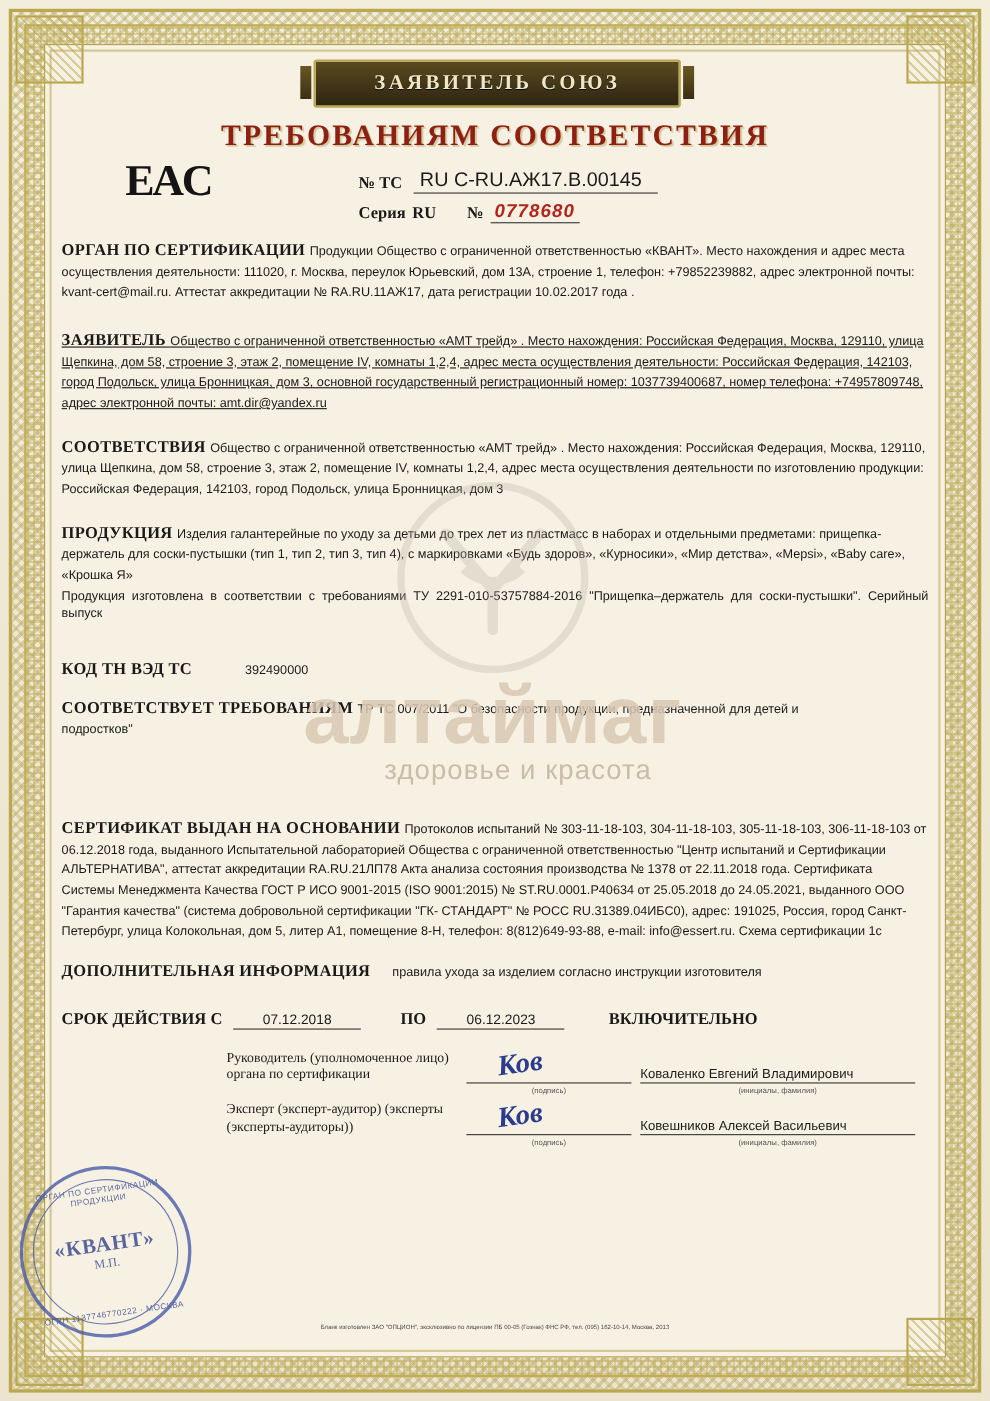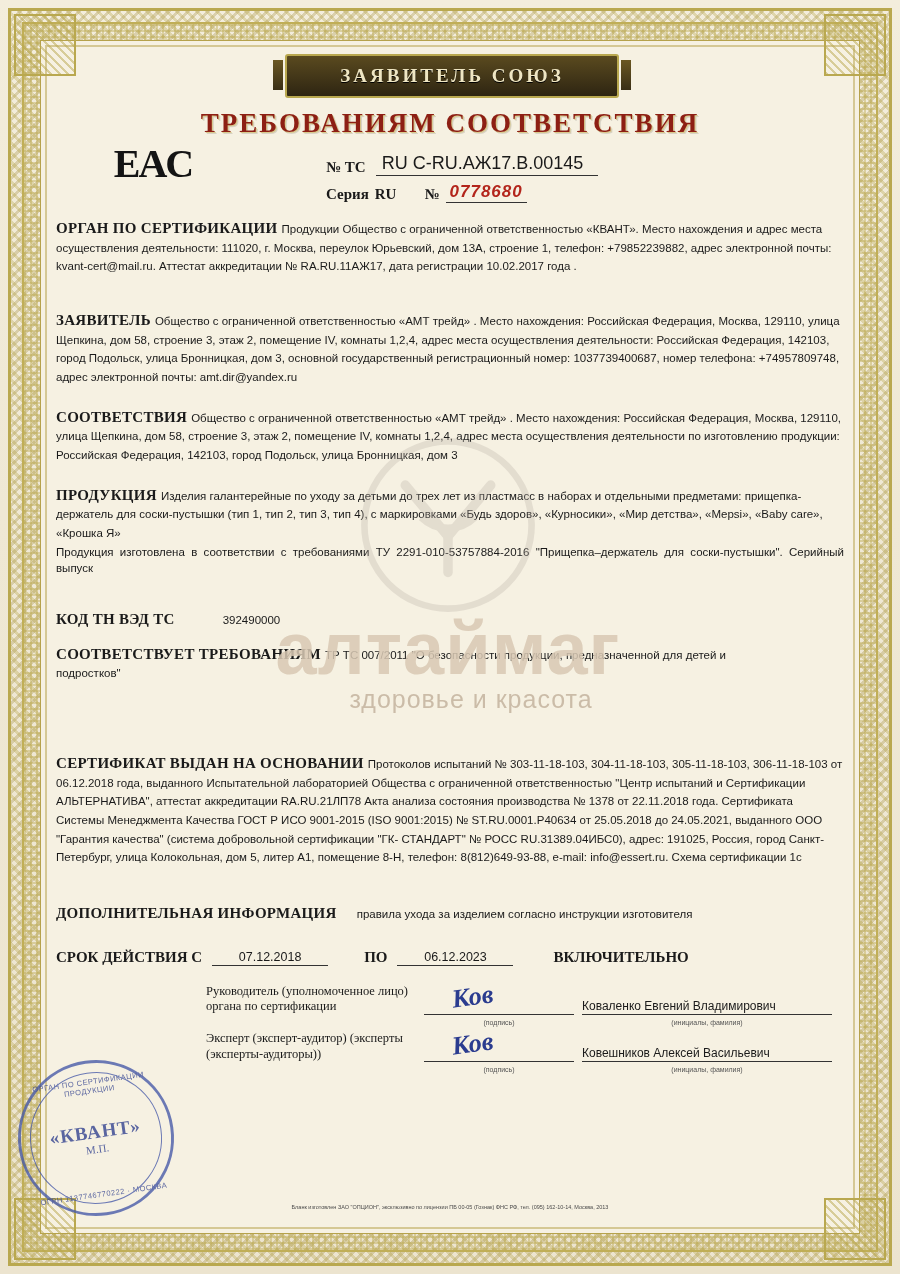--- a/index.html
+++ b/index.html
@@ -233,21 +233,21 @@
         <span class="serie-lbl">№</span>
         <span class="red">0778680</span>
       </div>
     </div>
 
     <section>
       <span class="sec-head">ОРГАН ПО СЕРТИФИКАЦИИ</span>
       <span class="sec-body">Продукции Общество с ограниченной ответственностью «КВАНТ». Место нахождения и адрес места осуществления деятельности: 111020, г. Москва, переулок Юрьевский, дом 13А, строение 1, телефон: +79852239882, адрес электронной почты: kvant-cert@mail.ru. Аттестат аккредитации № RA.RU.11АЖ17, дата регистрации 10.02.2017 года .</span>
     </section>
 
-    <section style="margin-top:36px;">
+    <section style="margin-top:26px;text-decoration:underline;">
       <span class="sec-head">ЗАЯВИТЕЛЬ</span>
       <span class="sec-body">Общество с ограниченной ответственностью «АМТ трейд» . Место нахождения: Российская Федерация, Москва, 129110, улица Щепкина, дом 58, строение 3, этаж 2, помещение IV, комнаты 1,2,4, адрес места осуществления деятельности: Российская Федерация,  142103, город Подольск, улица Бронницкая, дом 3, основной государственный регистрационный номер: 1037739400687, номер телефона: +74957809748, адрес электронной почты: amt.dir@yandex.ru</span>
     </section>
 
     <section style="margin-top:22px;">
       <span class="sec-head">СООТВЕТСТВИЯ</span>
       <span class="sec-body">Общество с ограниченной ответственностью «АМТ трейд» . Место нахождения: Российская Федерация, Москва, 129110, улица Щепкина, дом 58, строение 3, этаж 2, помещение IV, комнаты 1,2,4, адрес места осуществления деятельности по изготовлению продукции: Российская Федерация,  142103, город Подольск, улица Бронницкая, дом 3</span>
     </section>
 
     <section style="margin-top:22px;">
@@ -265,21 +265,21 @@
       <span class="sec-head">СООТВЕТСТВУЕТ ТРЕБОВАНИЯМ</span>
       <span class="sec-body">ТР ТС 007/2011 "О безопасности продукции, предназначенной для детей и</span>
       <div class="sec-block">подростков"</div>
     </section>
 
     <section style="margin-top:72px;">
       <span class="sec-head">СЕРТИФИКАТ ВЫДАН НА ОСНОВАНИИ</span>
       <span class="sec-body">Протоколов испытаний № 303-11-18-103, 304-11-18-103, 305-11-18-103, 306-11-18-103 от 06.12.2018 года, выданного Испытательной лабораторией Общества с ограниченной ответственностью "Центр испытаний и Сертификации АЛЬТЕРНАТИВА", аттестат аккредитации RA.RU.21ЛП78 Акта анализа состояния производства № 1378 от 22.11.2018 года. Сертификата Системы Менеджмента Качества ГОСТ Р ИСО 9001-2015 (ISO 9001:2015) № ST.RU.0001.P40634 от 25.05.2018 до 24.05.2021, выданного ООО "Гарантия качества" (система добровольной сертификации "ГК- СТАНДАРТ" № РОСС RU.31389.04ИБС0), адрес: 191025, Россия, город Санкт-Петербург, улица Колокольная, дом 5, литер А1, помещение 8-Н, телефон: 8(812)649-93-88, e-mail: info@essert.ru. Схема сертификации 1с</span>
     </section>
 
-    <section style="margin-top:38px;">
+    <section style="margin-top:18px;">
       <span class="sec-head">ДОПОЛНИТЕЛЬНАЯ ИНФОРМАЦИЯ</span>
       <span class="sec-body" style="padding-left:16px;">правила ухода за изделием согласно инструкции изготовителя</span>
     </section>
 
     <div class="validity">
       <span class="h">СРОК ДЕЙСТВИЯ С</span>
       <span class="d">07.12.2018</span>
       <span class="h" style="margin-left:26px;">ПО</span>
       <span class="d">06.12.2023</span>
       <span class="h" style="margin-left:30px;">ВКЛЮЧИТЕЛЬНО</span>

